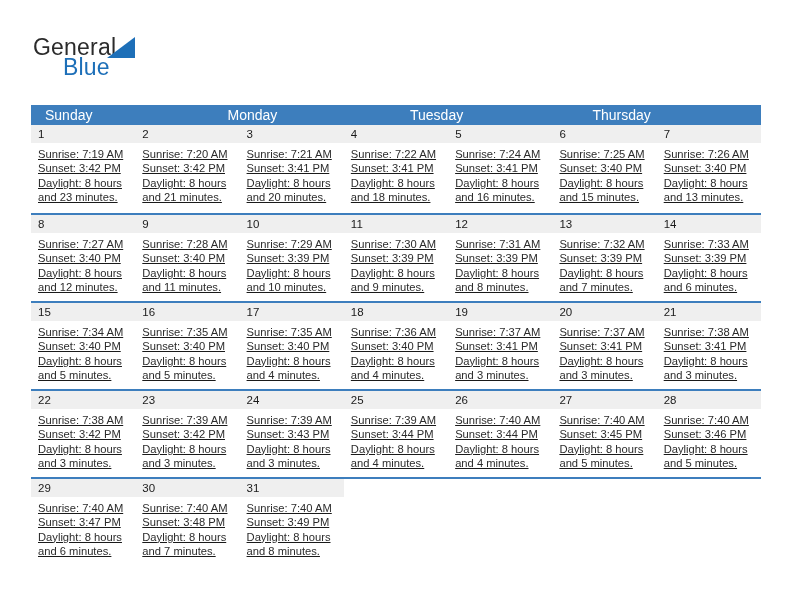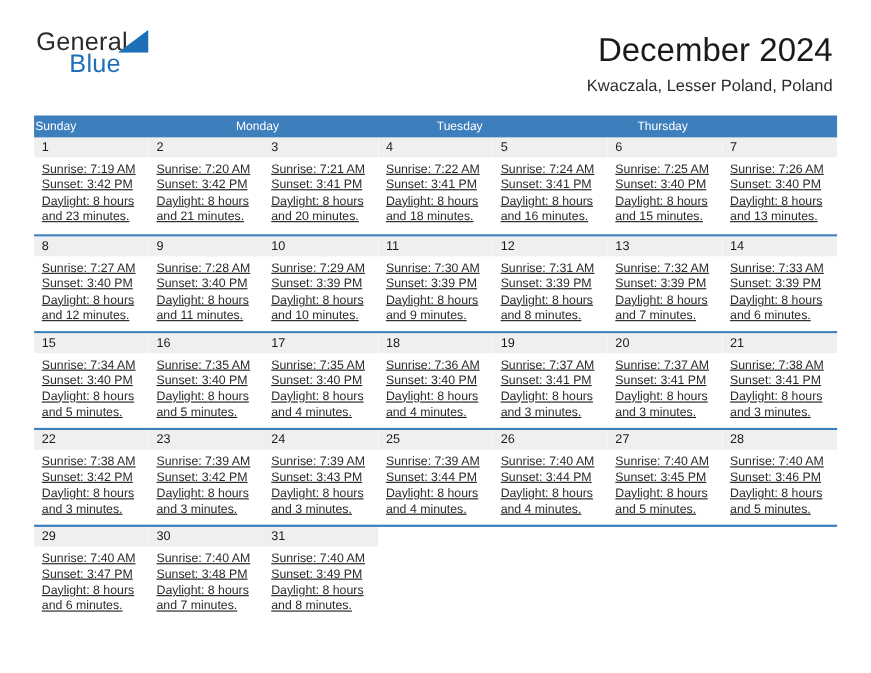--- a/index.html
+++ b/index.html
@@ -25,21 +25,21 @@
   .header {
     position: absolute;
     left: 0;
     top: 0;
     width: 792px;
     height: 100px;
   }
   .brand {
     position: absolute;
     left: 33px;
-    top: 24px;
+    top: 34px;
     width: 190px;
     height: 46px;
   }
   .brand-general {
     position: absolute;
     left: 0;
     top: 0;
     font-size: 23px;
     letter-spacing: 0.2px;
     color: #2b2b2b;
@@ -92,23 +92,23 @@
     width: 730px;
   }
   .weekday-row {
     display: flex;
     background: #3d7ebd;
     height: 20px;
   }
   .weekday {
     flex: 1 1 0;
     color: #ffffff;
-    font-size: 11px;
+    font-size: 14px;
     line-height: 20px;
-    padding-left: 1px;
+    padding-left: 14px;
     box-sizing: border-box;
     white-space: nowrap;
     overflow: hidden;
   }
 
   .week {
     display: flex;
     border-top: 2px solid #3d7ebd;
     height: 88px;
     box-sizing: border-box;
@@ -155,24 +155,20 @@
     <div class="brand">
       <span class="brand-general">General</span>
       <span class="brand-mark">
         <svg width="28" height="21" viewBox="0 0 28 21">
           <polygon points="0,21 28,21 28,0" fill="#1d6fb8"></polygon>
         </svg>
       </span>
       <span class="brand-blue">Blue</span>
     </div>
 
-    <div class="title-block">
-      <div class="cal-title">December 2024</div>
-      <div class="cal-subtitle">Kwaczala, Lesser Poland, Poland</div>
-    </div>
 
   </div>
 
   <div class="calendar">
     <div class="weekday-row" id="weekday-row">
         <div class="weekday">Sunday</div>
         <div class="weekday">Monday</div>
         <div class="weekday">Tuesday</div>
         <div class="weekday">Thursday</div>
       </div>

